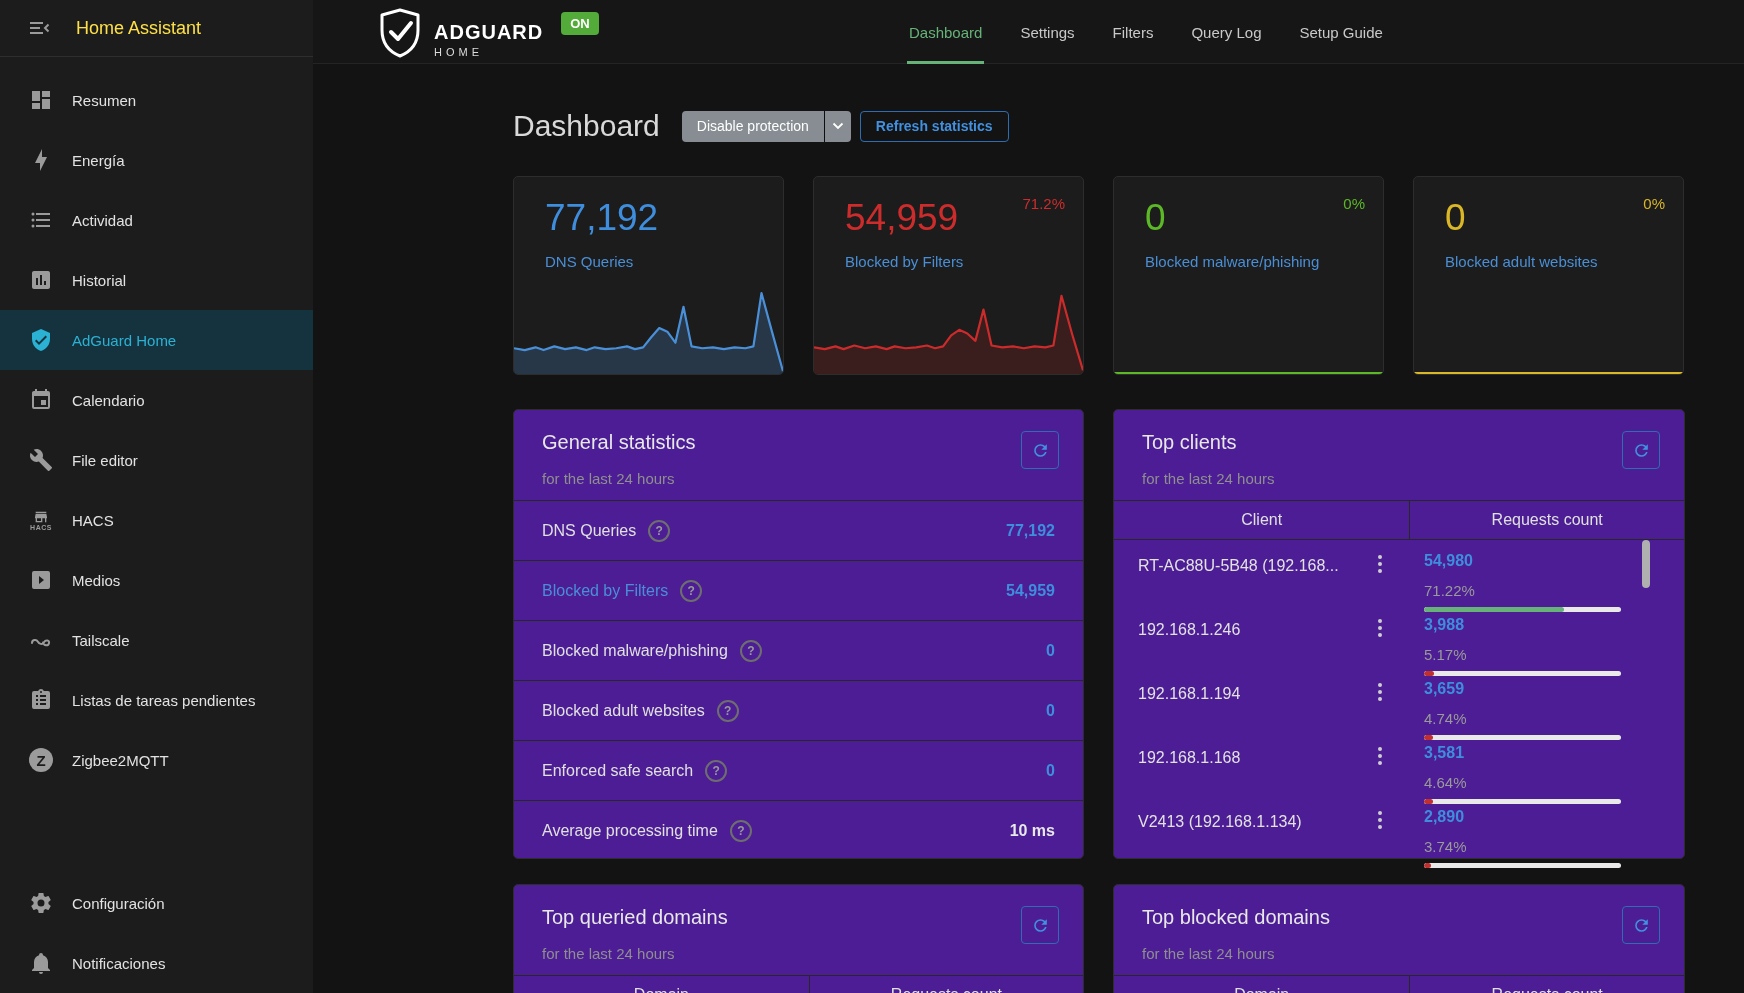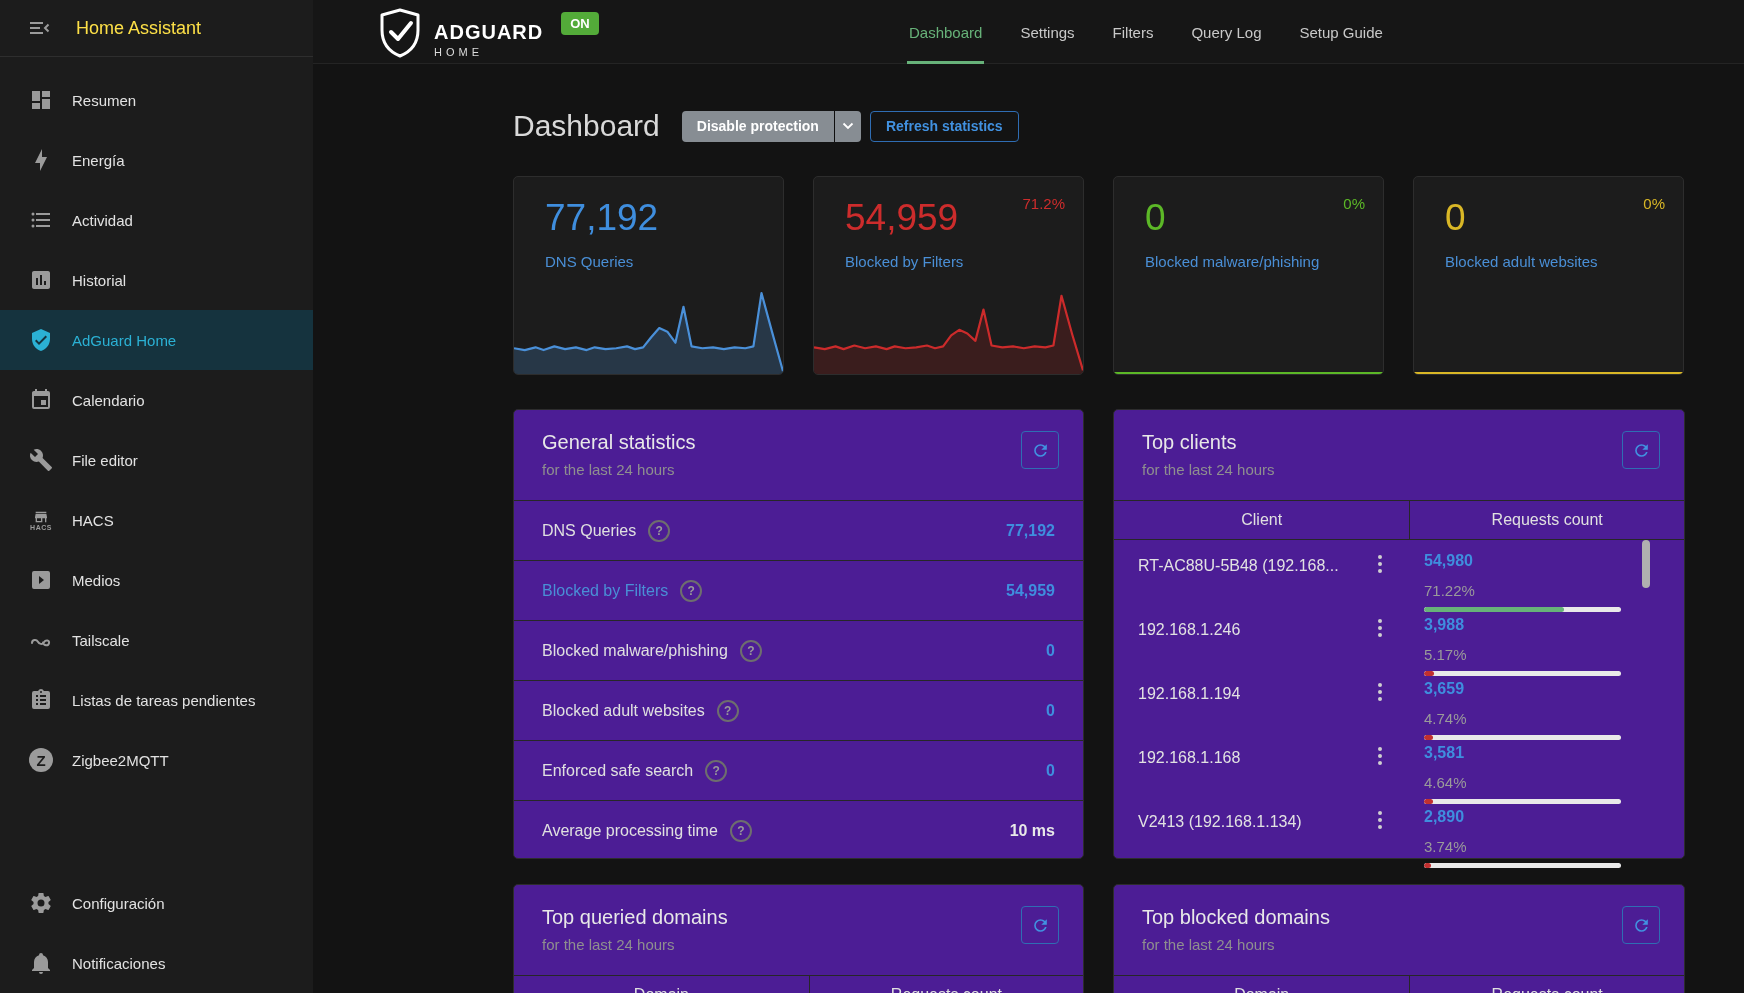--- a/index.html
+++ b/index.html
@@ -35,21 +35,21 @@
   .on-badge { margin-left:18px; margin-top:4px; height:23px; background:#53ab39; border-radius:4px; color:#fff; font-size:13px; font-weight:700; display:flex; align-items:center; padding:0 9px; align-self:flex-start; }
   .nav { position:absolute; left:596px; top:0; height:64px; display:flex; gap:38px; }
   .nav-item { position:relative; display:flex; align-items:center; font-size:15px; color:#c9c9c9; cursor:pointer; white-space:nowrap; }
   .nav-item.active { color:#67b279; }
   .nav-item.active::after { content:""; position:absolute; left:-2px; right:-2px; bottom:0; height:3px; background:#67b279; }
 
   .content { position:absolute; top:64px; left:200px; width:1172px; }
   .title-row { margin-top:40px; height:44px; display:flex; align-items:center; }
   .page-title { font-size:30px; font-weight:300; color:#d9d9d9; }
   .btn-split { display:flex; height:31px; margin-left:22px; border-radius:4px; overflow:hidden; cursor:pointer; }
-  .btn-split .seg-main { background:#878d93; color:#fff; font-size:14px; font-weight:700; display:flex; align-items:center; padding:0 15px; }
+  .btn-split .seg-main { background:#878d93; color:#fff; font-size:14px; font-weight:400; display:flex; align-items:center; padding:0 15px; }
   .btn-split .seg-div { width:1px; background:rgba(0,0,0,.25); }
   .btn-split .seg-caret { width:26px; background:#878d93; display:flex; align-items:center; justify-content:center; }
   .btn-outline { margin-left:9px; height:31px; border:1px solid #2f6db3; border-radius:4px; background:transparent; color:#4191e0; font-size:14px; font-weight:700; display:flex; align-items:center; padding:0 15px; cursor:pointer; white-space:nowrap; }
 
   
   .cards-row { margin-top:28px; display:flex; gap:29px; }
   .stat-card { position:relative; width:271px; height:199px; background:#1c1c1c; border:1px solid #2d2d2d; border-radius:5px; overflow:hidden; }
   .stat-value { position:absolute; top:20px; left:31px; font-size:37px; font-weight:400; }
   .stat-label { position:absolute; top:76px; left:31px; font-size:15px; color:#4a8fd6; white-space:nowrap; }
   .stat-percent { position:absolute; top:18px; right:18px; font-size:15px; }
@@ -58,21 +58,21 @@
 
   
   .panels-row { margin-top:34px; display:flex; gap:29px; }
   .panel { position:relative; background:#4c1d95; border:1px solid #2d2d2d; border-radius:5px; }
   .panel.general { width:571px; height:450px; }
   .panel.clients { width:572px; height:450px; }
   .panel.domains { width:571px; height:300px; }
   .panel.domains2 { width:572px; height:300px; }
   .panel-header { height:90px; padding:21px 28px 0 28px; }
   .panel-title { font-size:20px; font-weight:500; color:#e8e8e8; }
-  .panel-sub { margin-top:7px; font-size:15px; color:#8f8f8f; }
+  .panel-sub { margin-top:16px; font-size:15px; color:#8f8f8f; }
   .refresh-btn { position:absolute; top:21px; right:24px; width:38px; height:38px; border:1px solid #2f6db3; border-radius:4px; background:transparent; display:flex; align-items:center; justify-content:center; cursor:pointer; }
   .refresh-btn svg { width:19px; height:19px; fill:#4191e0; }
 
   .gs-row { height:60px; border-top:1px solid #272727; display:flex; align-items:center; justify-content:space-between; padding:0 28px 0 28px; }
   .gs-left { display:flex; align-items:center; gap:12px; font-size:16px; color:#e0e0e0; }
   .gs-left.link { color:#4a8fd6; }
   .help { width:22px; height:22px; border:2px solid #6e6e6e; border-radius:50%; display:flex; align-items:center; justify-content:center; cursor:pointer; flex:0 0 22px; }
   .help::after { content:"?"; font-size:12px; font-weight:700; color:#9a9a9a; }
   .gs-value { font-size:16px; font-weight:700; color:#3f8ede; }
   .gs-value.white { color:#e8e8e8; }

